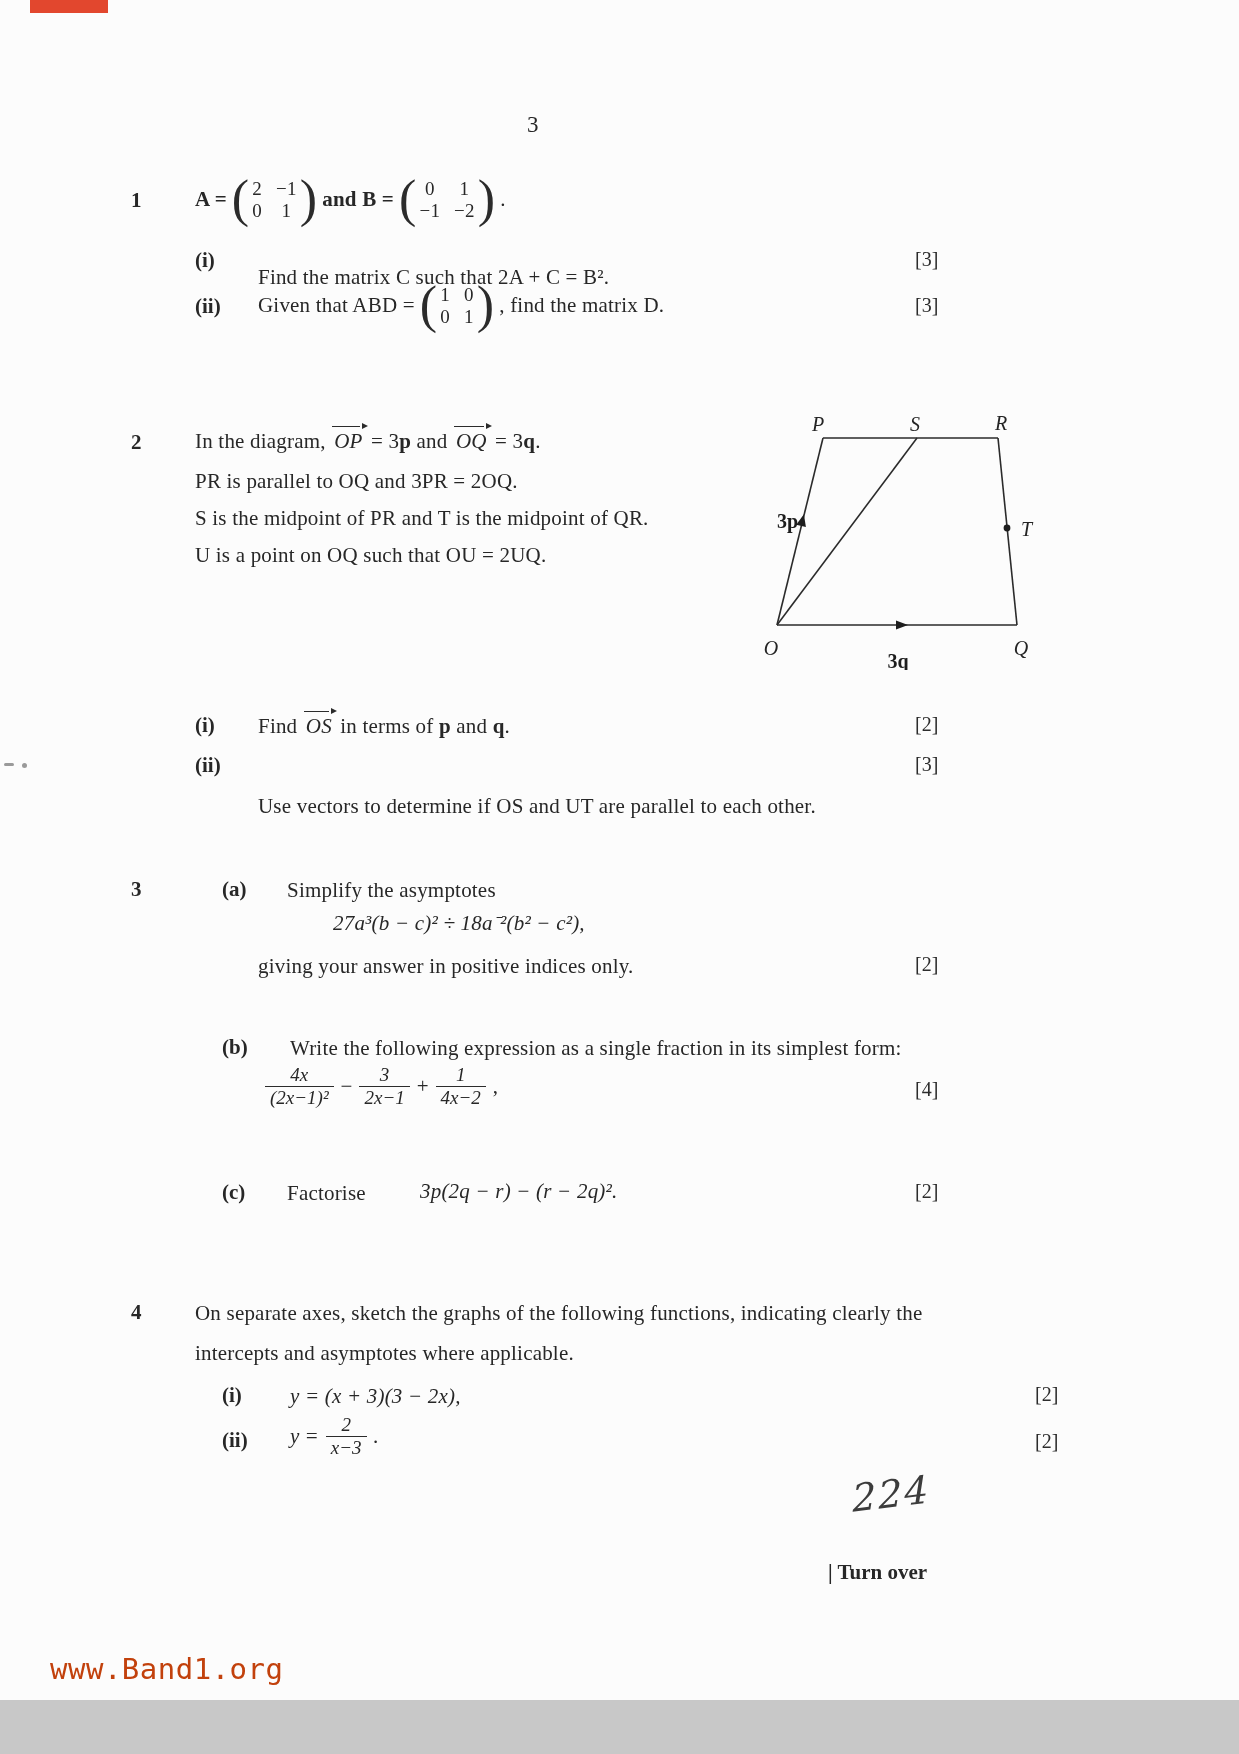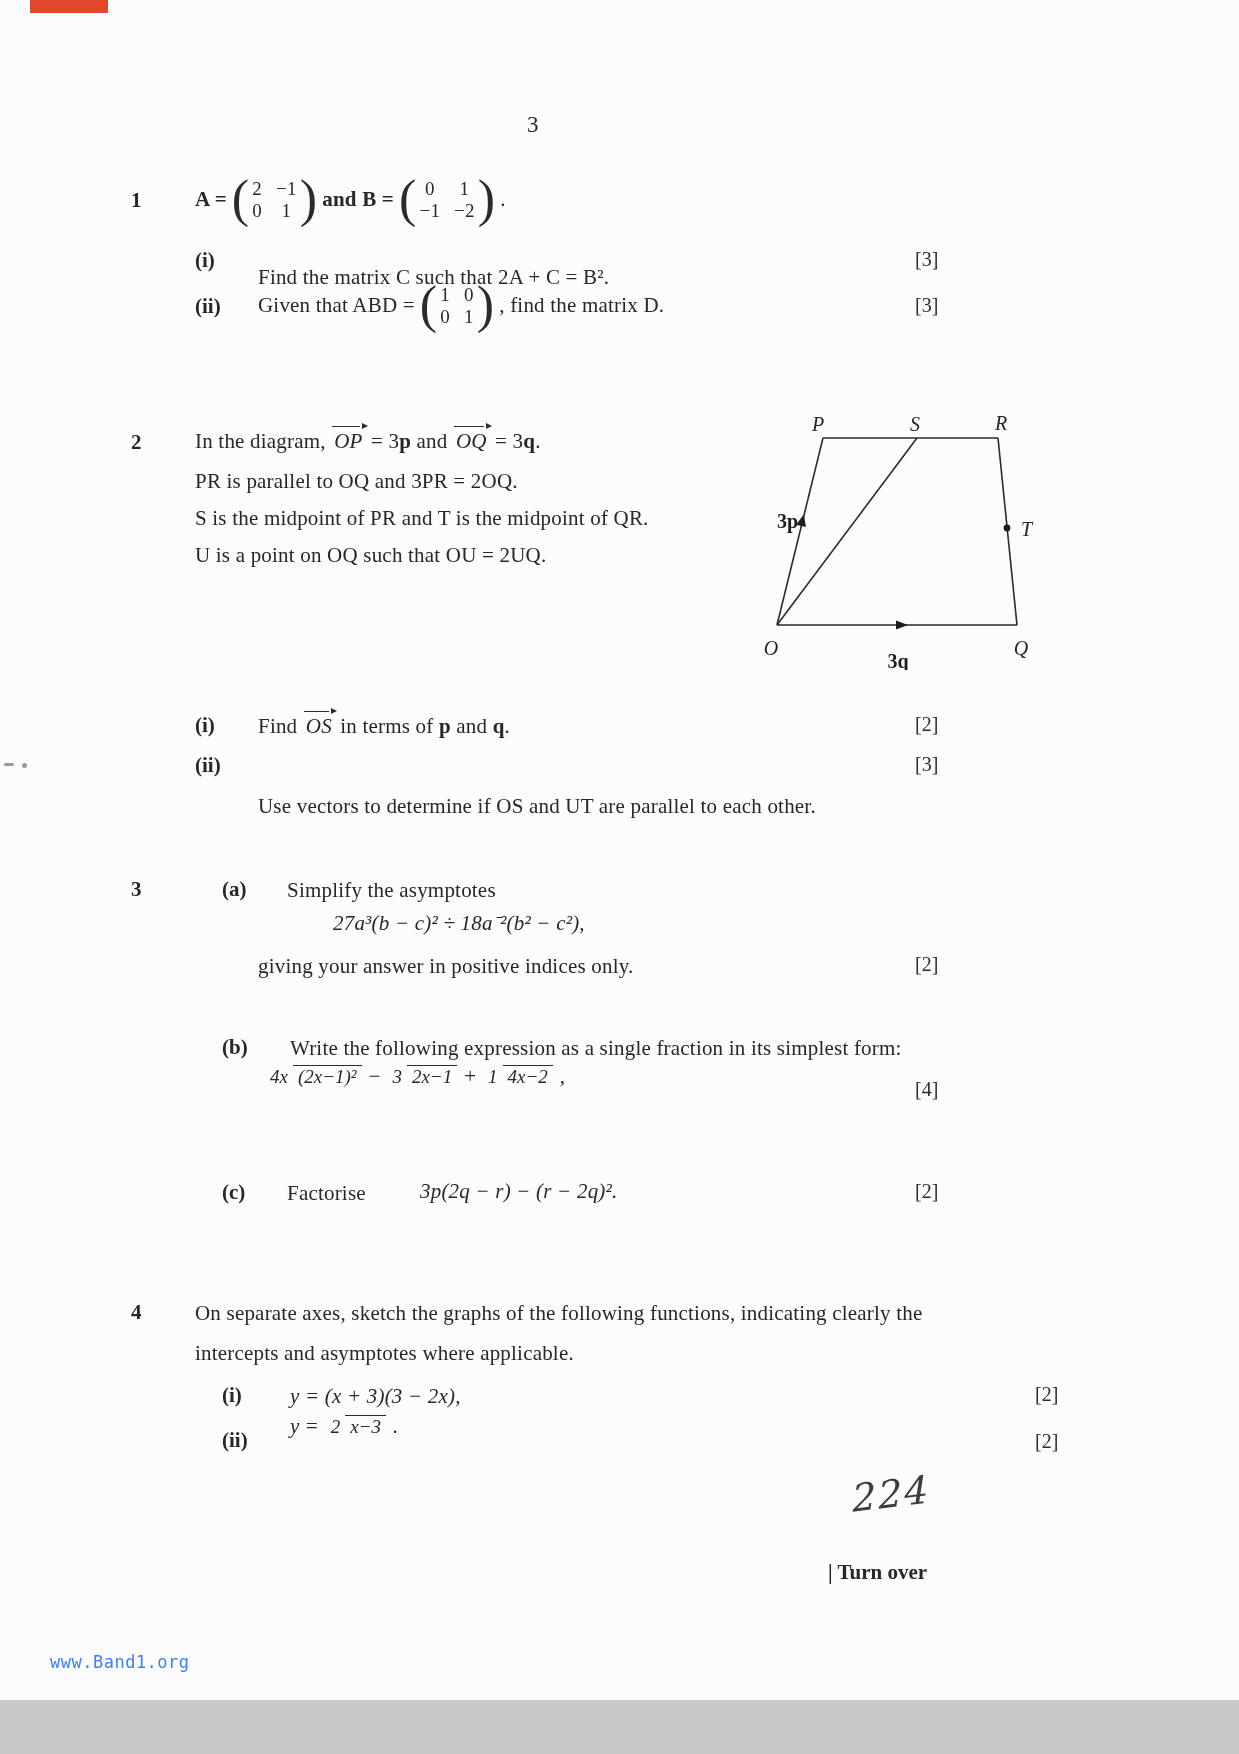--- a/index.html
+++ b/index.html
@@ -26,32 +26,32 @@
   
   .matrix { display:inline-flex; align-items:center; margin:0 5px; vertical-align:middle; }
   .mcells { display:grid; grid-template-columns:auto auto; column-gap:14px; row-gap:1px;
             text-align:center; font-size:19px; line-height:21px; padding:0 3px; }
   .paren-l::before, .paren-r::before { font-size:52px; line-height:46px; font-weight:400; color:#2b2b2b; }
   .paren-l::before { content:"("; }
   .paren-r::before { content:")"; }
   .mrow-line { display:inline-flex; align-items:center; }
 
   
-  .frac { display:inline-flex; flex-direction:row; align-items:center; vertical-align:middle;
+  .frac { display:inline-flex; flex-direction:column; align-items:center; vertical-align:middle;
           font-size:19px; line-height:22px; margin:0 7px; font-style:italic; }
   .frac .num { padding:0 5px; }
   .frac .den { border-top:1.5px solid #2b2b2b; padding:0 5px; }
   .fracline { display:inline-flex; align-items:center; font-size:21px; }
 
   .redstrip { left:30px; top:0; width:78px; height:13px; background:#e2472e; }
   .graybar { left:0; top:1700px; width:1239px; height:54px; background:#c8c8c8; }
   .handwritten { font-family:"DejaVu Serif", serif; font-style:italic; font-size:38px; color:#3c3c3c;
                  transform:rotate(-7deg) skewX(-5deg); letter-spacing:2px; }
   .turnover { font-weight:bold; font-size:21px; }
-  .website { font-family:"DejaVu Sans Mono", monospace; font-size:17px; color:#3b82f6; letter-spacing:.5px; }
+  .website { font-family:"DejaVu Sans Mono", monospace; font-size:29px; color:#c2410c; letter-spacing:.5px; }
   .speck { background:#9a9a9a; border-radius:50%; }
 
   svg text { font-family:"Liberation Serif", serif; }
   .svglbl { font-style:italic; font-size:20px; fill:#242424; }
   .svgvec { font-weight:bold; font-size:20px; fill:#1d1d1d; }
 </style>
 </head>
 <body>
 
 <div class="page">

